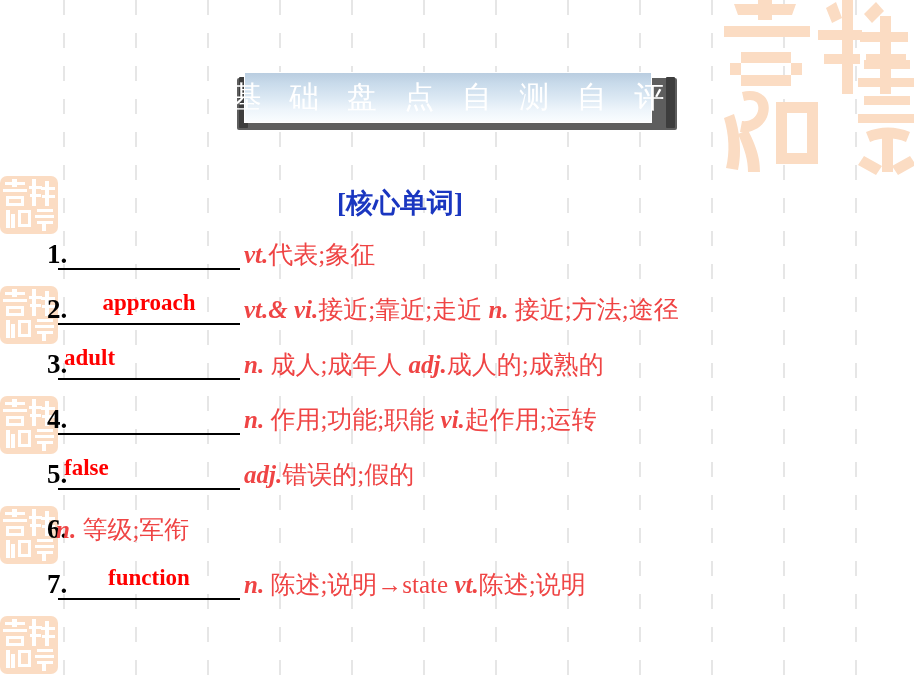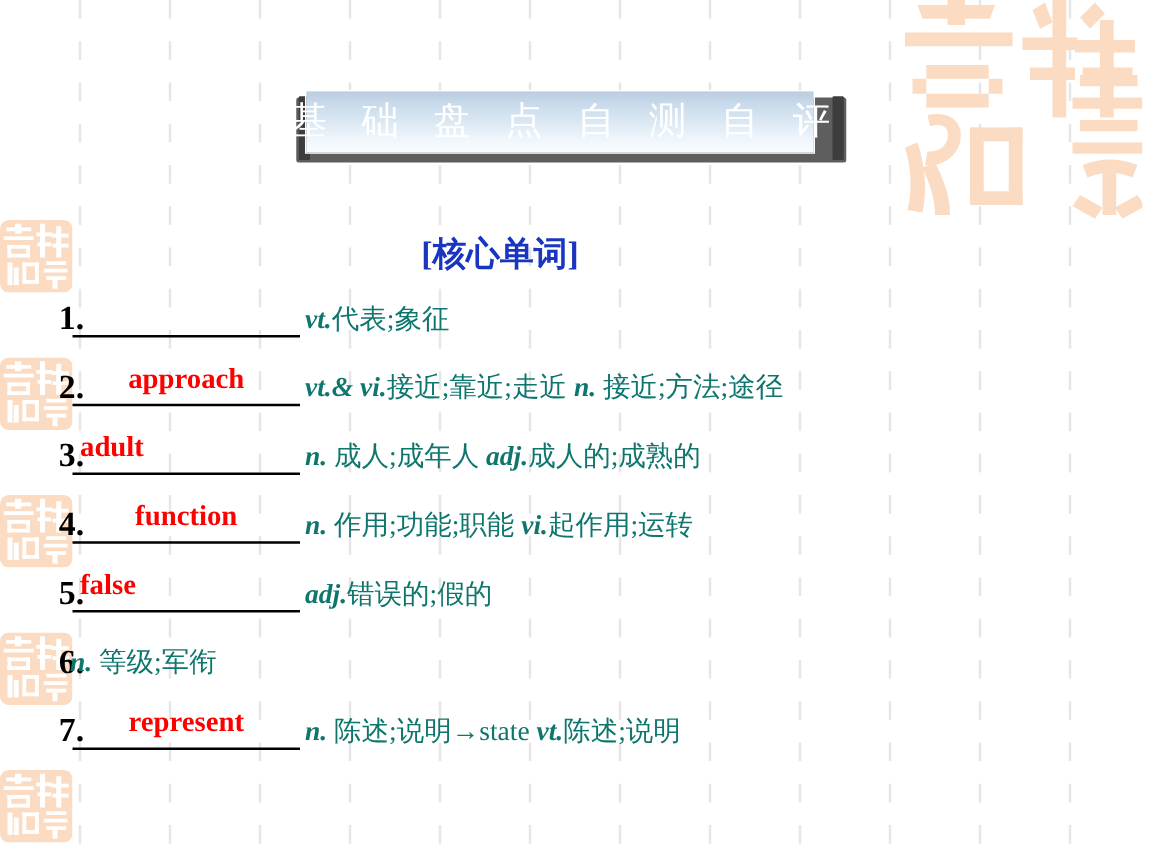--- a/index.html
+++ b/index.html
@@ -183,22 +183,22 @@
   }
   .vocab-underline {
     position: absolute;
     left: 0;
     bottom: 6px;
     width: 100%;
     height: 2px;
     background: #000000;
   }
   .vocab-def {
-    font-size: 22px;
-    color: #0f766e;
+    font-size: 25px;
+    color: #ef4444;
     line-height: 46px;
     margin-left: 4px;
   }
   .pos {
     font-style: italic;
     font-weight: bold;
   }
 </style>
 </head>
 <body>
@@ -285,41 +285,40 @@
       <div class="vocab-num">3.</div>
       <div class="vocab-blank">
         <div class="vocab-word align-left">adult</div>
         <div class="vocab-underline"></div>
       </div>
       <div class="vocab-def"><span class="pos">n.</span><span>  成人;成年人</span> <span class="pos">adj.</span><span>成人的;成熟的</span></div>
     </div>
     <div class="vocab-row">
       <div class="vocab-num">4.</div>
       <div class="vocab-blank">
-        <div class="vocab-word">function</div>
         <div class="vocab-underline"></div>
       </div>
       <div class="vocab-def"><span class="pos">n.</span><span>  作用;功能;职能</span> <span class="pos">vi.</span><span>起作用;运转</span></div>
     </div>
     <div class="vocab-row">
       <div class="vocab-num">5.</div>
       <div class="vocab-blank">
         <div class="vocab-word align-left">false</div>
         <div class="vocab-underline"></div>
       </div>
       <div class="vocab-def"><span class="pos">adj.</span><span>错误的;假的</span></div>
     </div>
     <div class="vocab-row">
       <div class="vocab-num">6.</div>
       <div class="vocab-def"><span class="pos">n.</span><span>  等级;军衔</span></div>
     </div>
     <div class="vocab-row">
       <div class="vocab-num">7.</div>
       <div class="vocab-blank">
-        <div class="vocab-word">represent</div>
+        <div class="vocab-word">function</div>
         <div class="vocab-underline"></div>
       </div>
       <div class="vocab-def"><span class="pos">n.</span><span>  陈述;说明→state </span> <span class="pos">vt.</span><span>陈述;说明</span></div>
     </div>
   </div>
 
 <svg class="seal-small" viewBox="0 0 58 58" style="top: 176px;">
     <rect x="0" y="0" width="58" height="58" rx="7" ry="7" fill="#fbdcc3"></rect>
     <g fill="#ffffff">
       <rect x="5" y="6" width="20" height="3"></rect>

